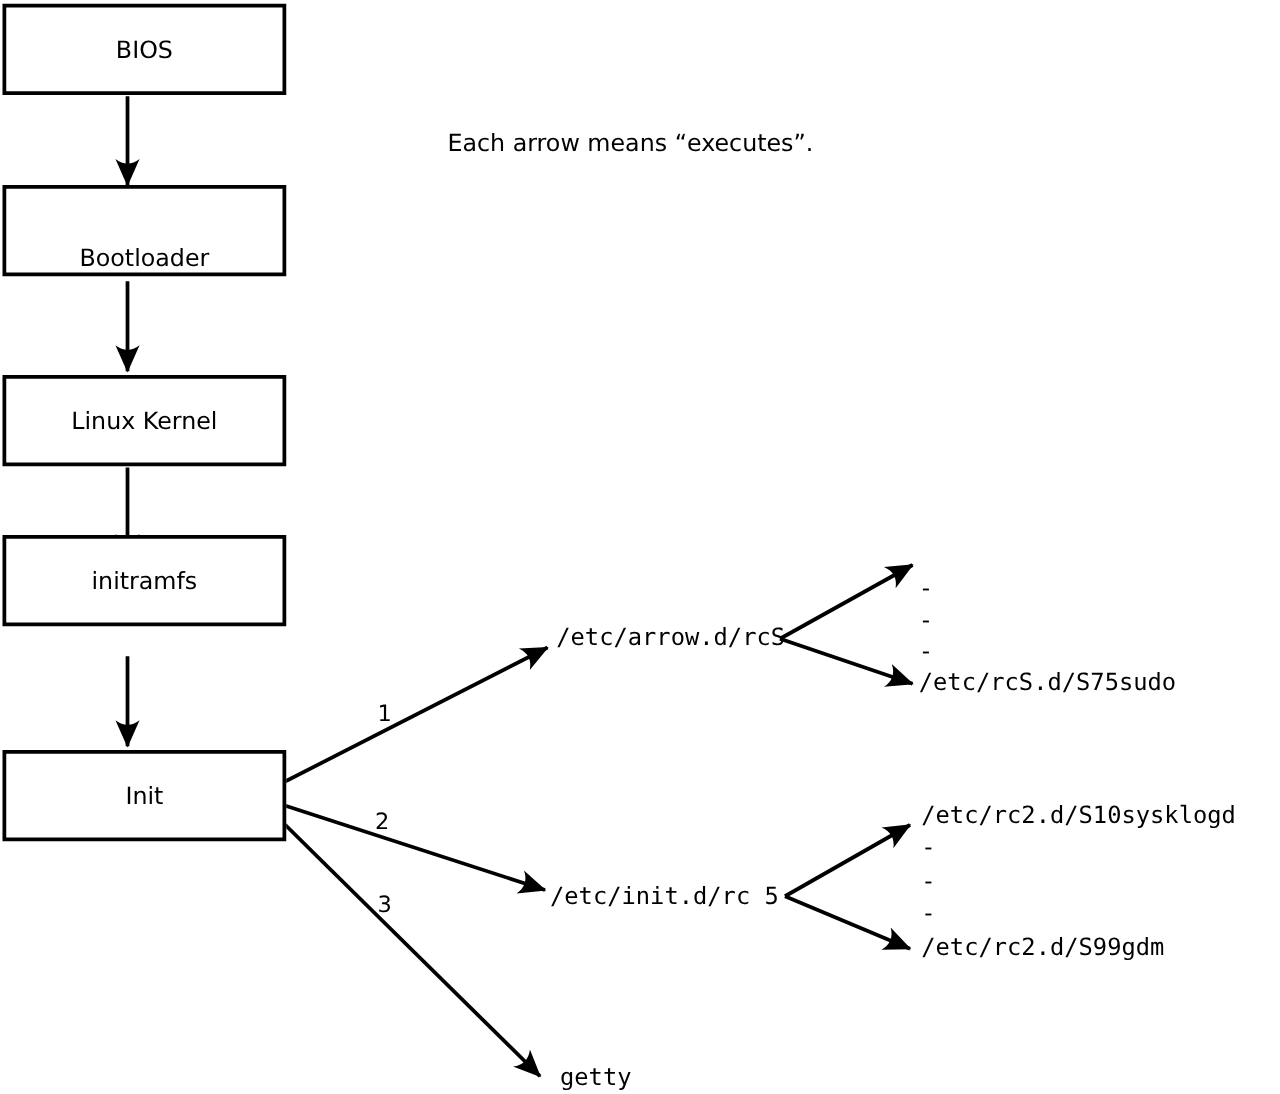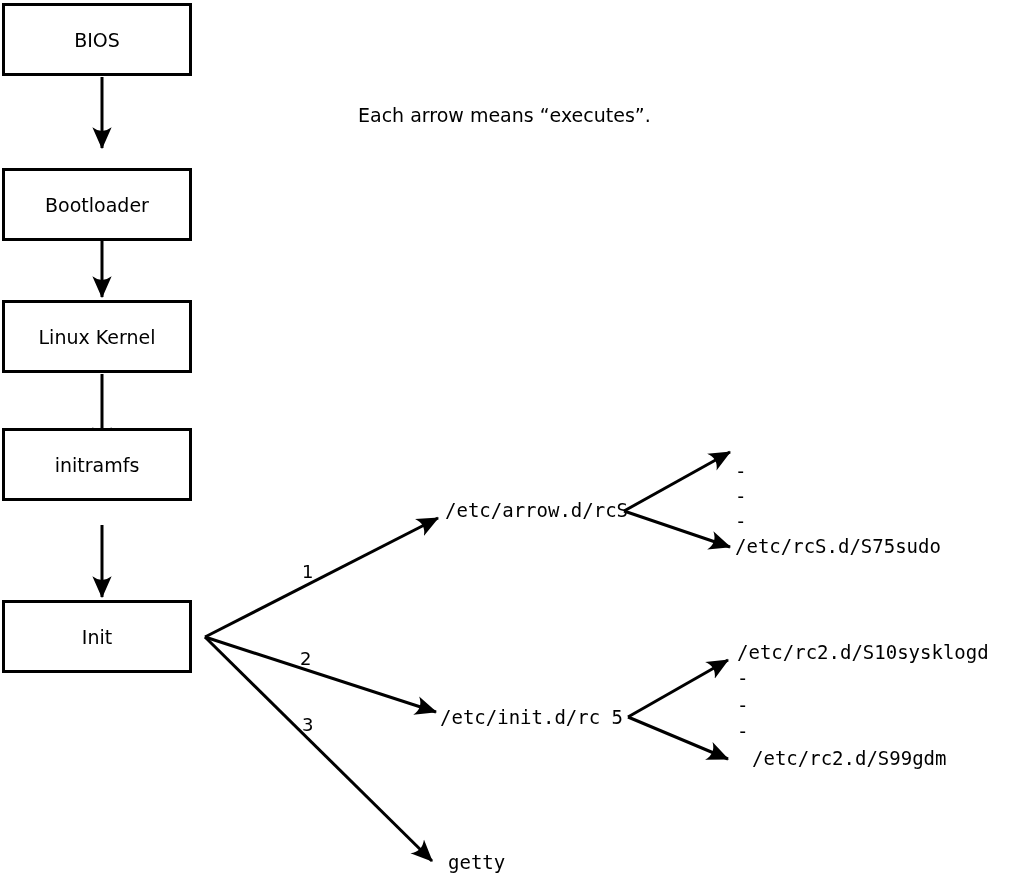--- a/index.html
+++ b/index.html
@@ -13,33 +13,33 @@
     overflow: hidden;
   }
   #arrow-layer {
     position: absolute;
     left: 0; top: 0;
     width: 1024px; height: 875px;
   }
   .node-box {
     position: absolute;
     left: 2px;
-    width: 190px;
+    width: 227px;
     height: 73px;
     border: 3px solid #000000;
     box-sizing: border-box;
     background: #ffffff;
     display: flex;
     align-items: center;
     justify-content: center;
     font-size: 19px;
     white-space: nowrap;
   }
   .box-bios        { top: 3px; }
-  .box-bootloader  { top: 168px; }
+  .box-bootloader  { top: 148px; align-items: flex-end; }
   .box-kernel      { top: 300px; }
   .box-initramfs   { top: 428px; }
   .box-init        { top: 600px; text-align: center; }
   .caption {
     position: absolute;
     left: 358px;
     top: 115px;
     transform: translateY(-50%);
     font-size: 19px;
     white-space: nowrap;
@@ -64,21 +64,21 @@
   .n3 { left: 302px; top: 724px; }
   .g1-r0 { left: 735px; top: 446px; }
   .g1-r1 { left: 735px; top: 471px; }
   .g1-r2 { left: 735px; top: 496px; }
   .g1-r3 { left: 735px; top: 521px; }
   .g1-r4 { left: 735px; top: 546px; }
   .g2-r0 { left: 737px; top: 652px; }
   .g2-r1 { left: 737px; top: 678px; }
   .g2-r2 { left: 737px; top: 705px; }
   .g2-r3 { left: 737px; top: 731px; }
-  .g2-r4 { left: 737px; top: 758px; margin-left: 15px; }
+  .g2-r4 { left: 737px; top: 758px; }
 </style>
 </head>
 <body>
 
 <div id="stage">
 
   <svg id="arrow-layer" viewBox="0 0 1024 875" xmlns="http://www.w3.org/2000/svg">
     <defs>
       <marker id="ah" viewBox="0 0 10 10" refX="9.5" refY="5" markerWidth="7.3" markerHeight="7.3" orient="auto">
         <path d="M 0 0.6 L 10 5 L 0 9.4 Q 3.4 5 0 0.6 z" fill="#000000"></path>

